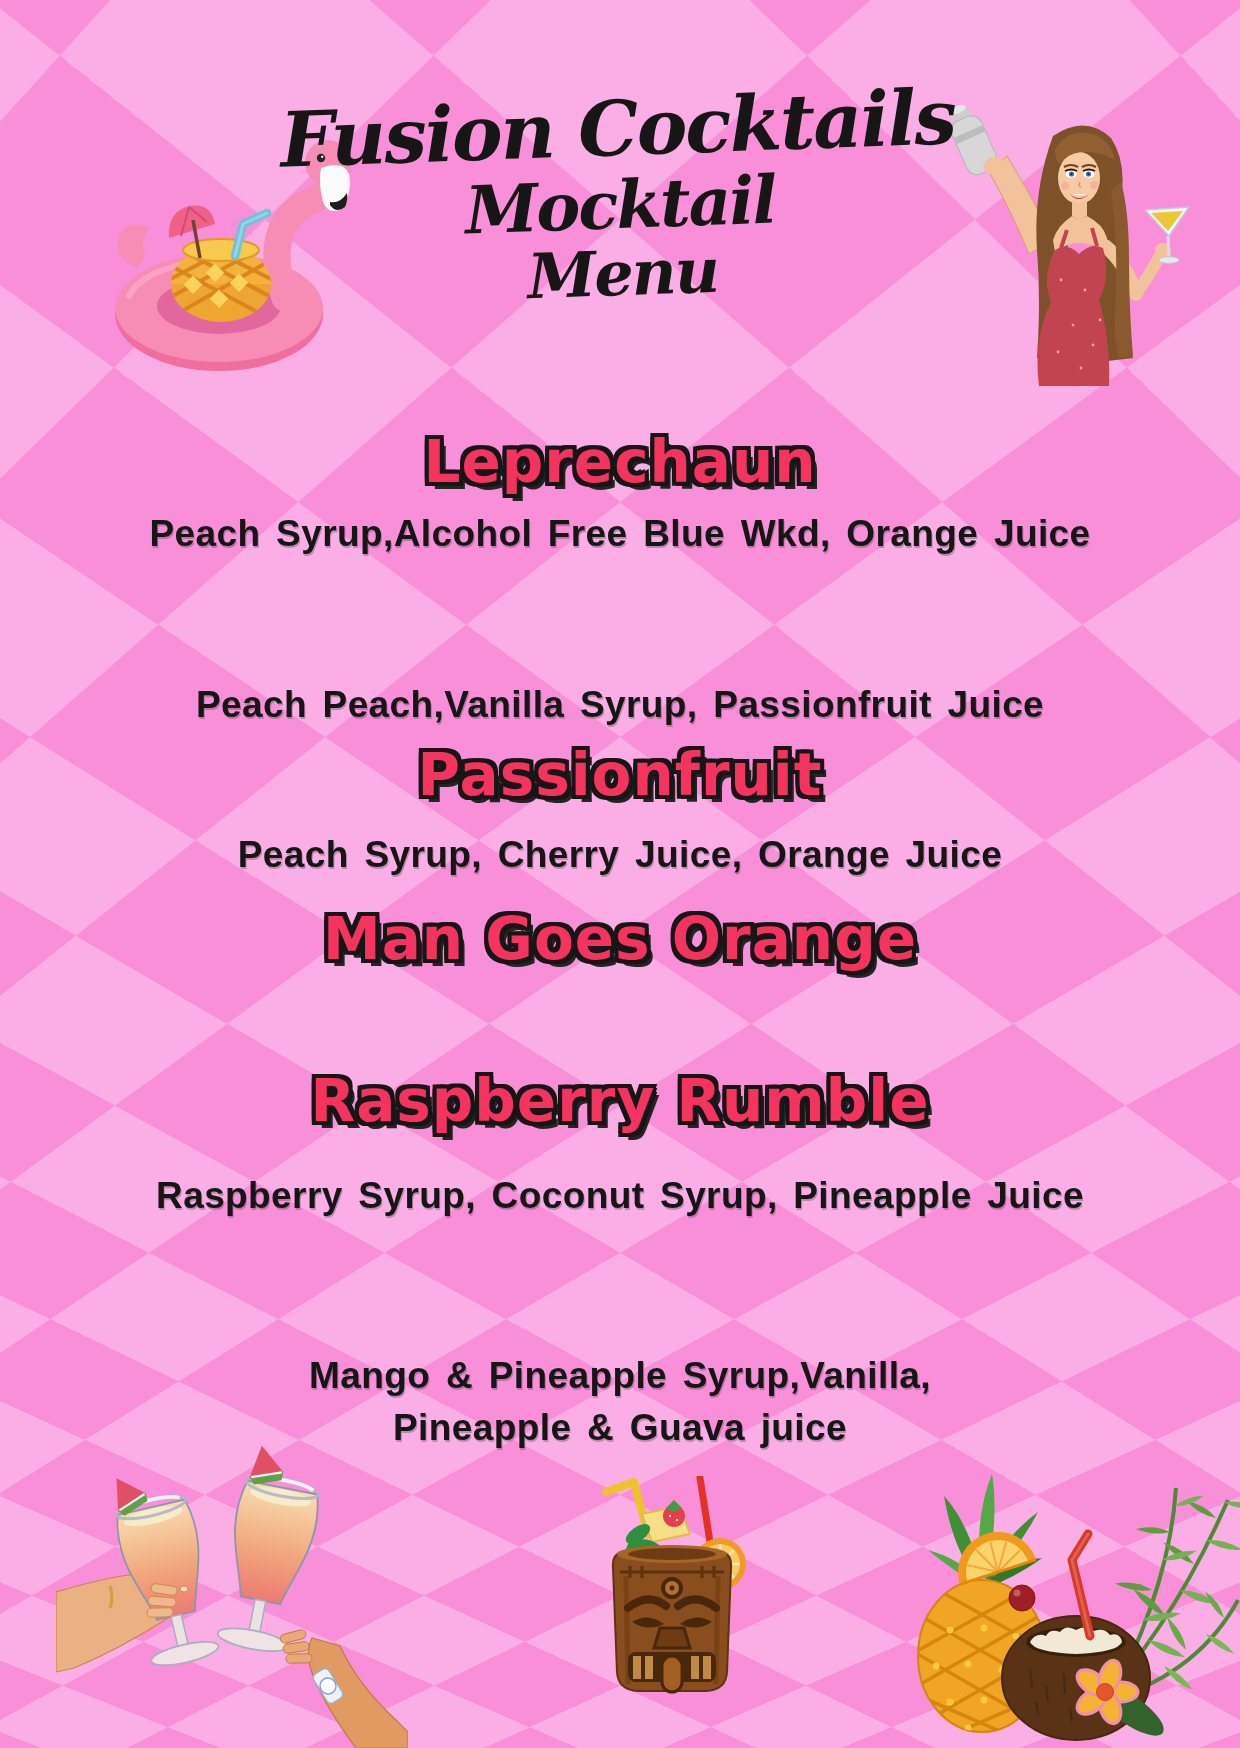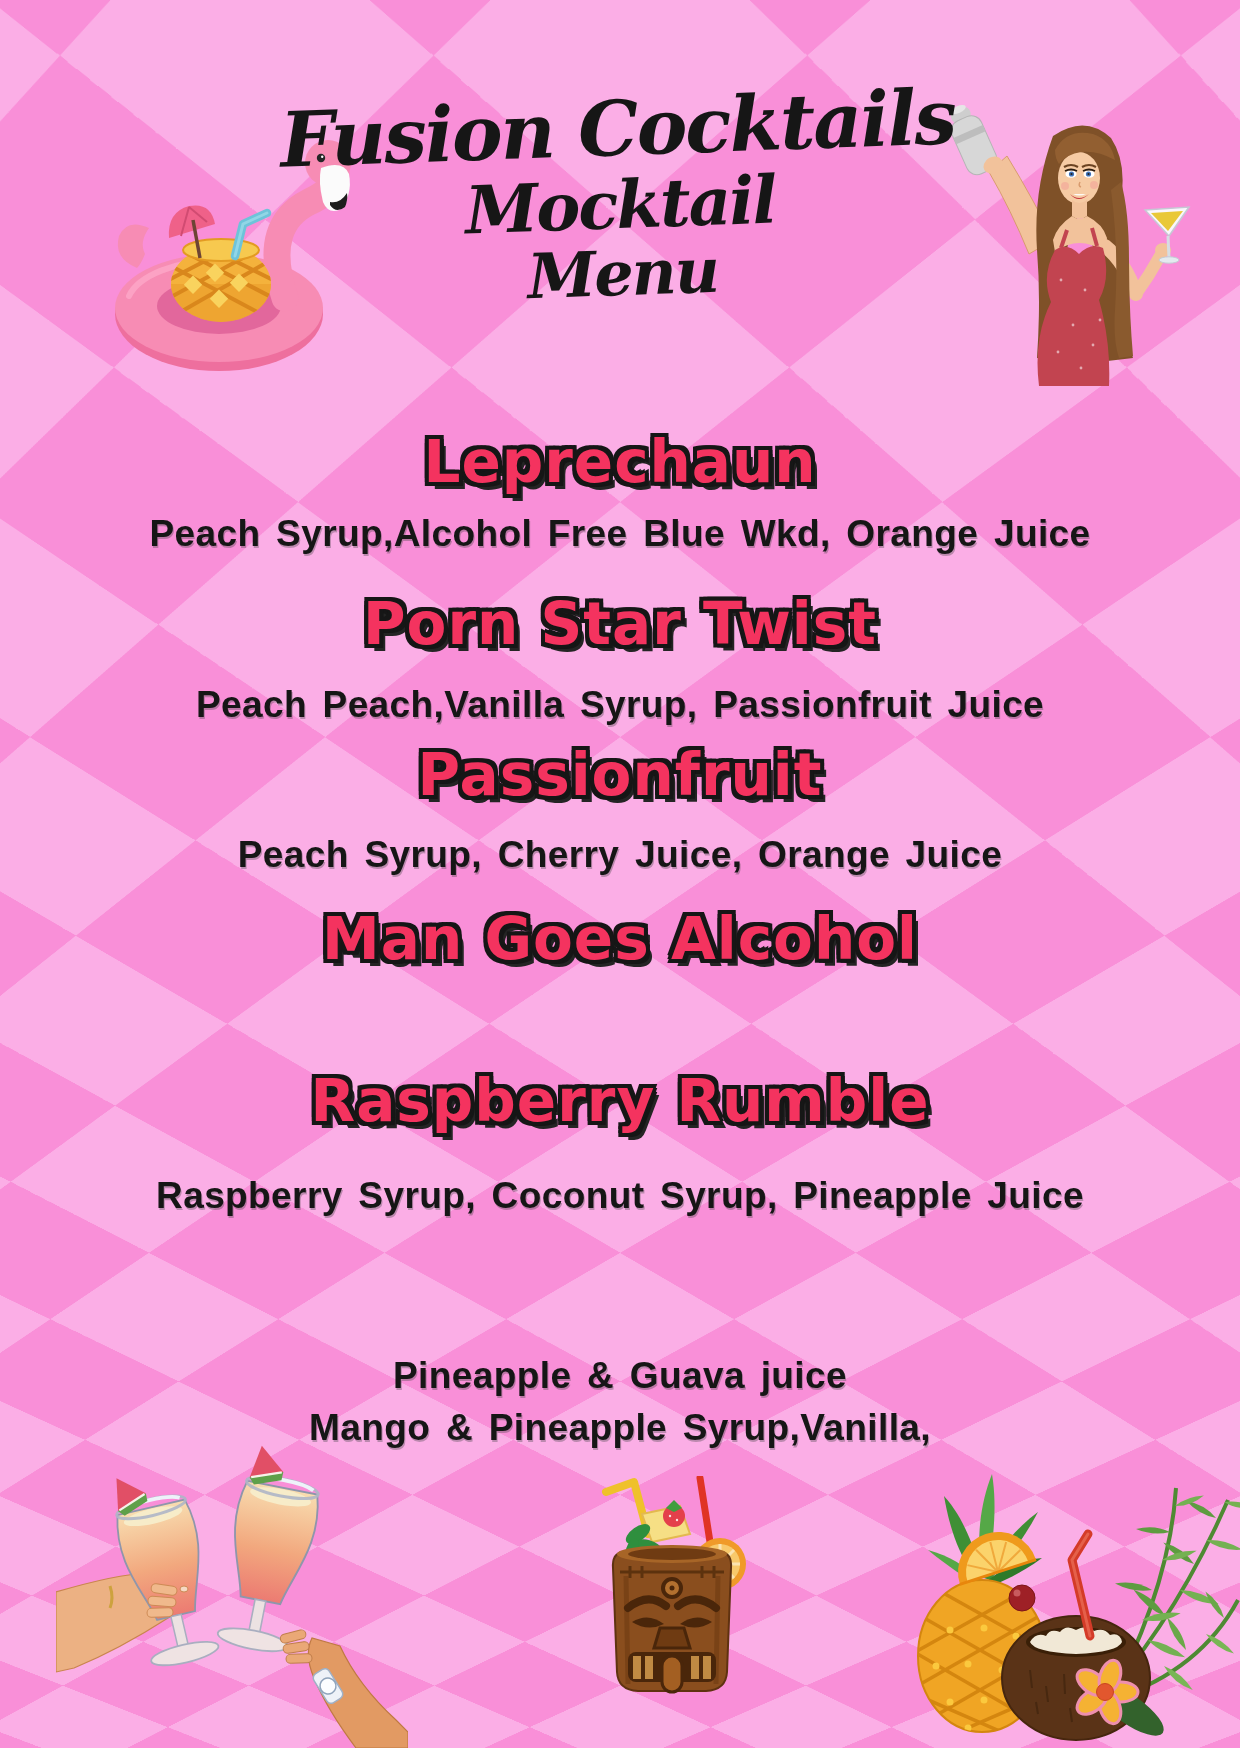--- a/index.html
+++ b/index.html
@@ -50,34 +50,33 @@
 
   <div class="title-block">
     <div class="title-line1">Fusion Cocktails</div>
     <div class="title-line2">Mocktail</div>
     <div class="title-line3">Menu</div>
   </div>
 
   <div class="drink-name" style="top:430px">Leprechaun</div>
   <div class="drink-ingredients" style="top:508px">Peach Syrup,Alcohol Free Blue Wkd, Orange Juice</div>
 
-  <div class="drink-name" style="top:592px">Porn Star Twist</div>
   <div class="drink-ingredients" style="top:679px">Peach Peach,Vanilla Syrup, Passionfruit Juice</div>
 
   <div class="drink-name" style="top:743px">Passionfruit</div>
   <div class="drink-ingredients" style="top:829px">Peach Syrup, Cherry Juice, Orange Juice</div>
 
-  <div class="drink-name" style="top:907px">Man Goes Alcohol</div>
+  <div class="drink-name" style="top:907px">Man Goes Orange</div>
 
   <div class="drink-name" style="top:1069px">Raspberry Rumble</div>
   <div class="drink-ingredients" style="top:1170px">Raspberry Syrup, Coconut Syrup, Pineapple Juice</div>
 
   <div class="drink-ingredients" style="top:1350px">
+    <div>Mango &amp; Pineapple Syrup,Vanilla,</div>
     <div>Pineapple &amp; Guava juice</div>
-    <div>Mango &amp; Pineapple Syrup,Vanilla,</div>
   </div>
 
   <div class="art" style="left:85px;top:108px;width:268px;height:268px">
     <svg width="268" height="268" viewBox="0 0 268 268">
       <defs>
           <clipPath id="pclip">
             <ellipse cx="136" cy="176" rx="50" ry="38"></ellipse>
           </clipPath>
         </defs>
       <ellipse cx="134" cy="206" rx="104" ry="57" fill="#ee6f9e"></ellipse>

